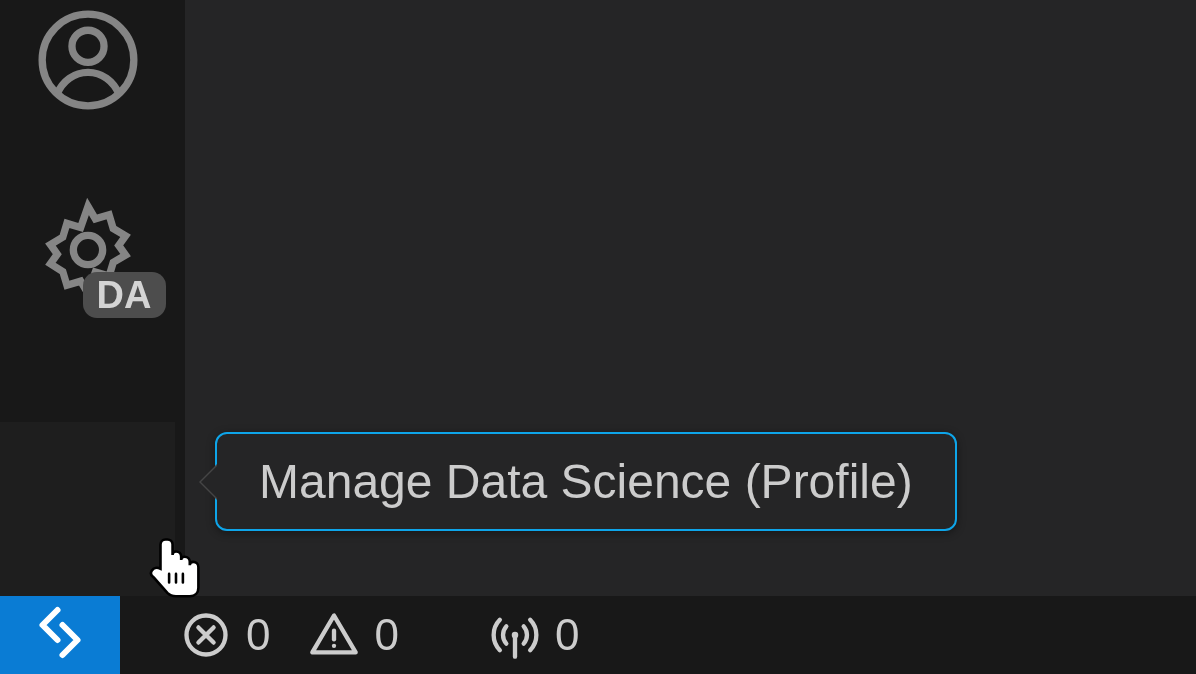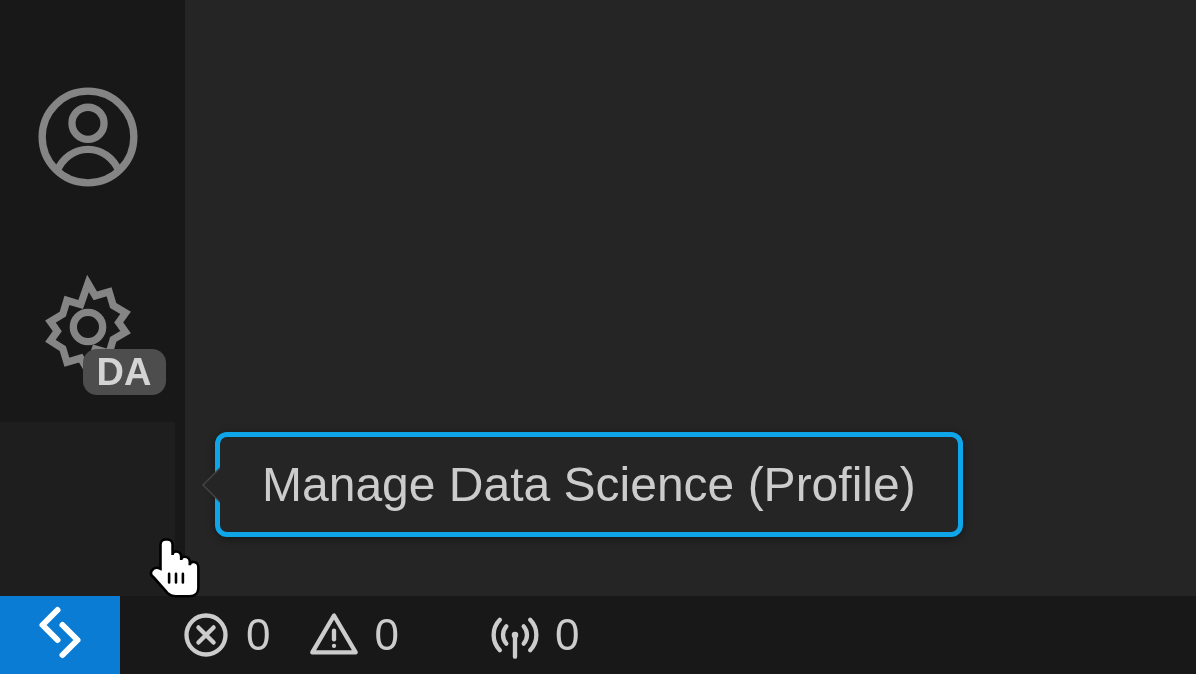--- a/index.html
+++ b/index.html
@@ -15,21 +15,20 @@
   .activity-bar {
     position: absolute;
     left: 0;
     top: 0;
     width: 175px;
     height: 422px;
     background: #181818;
     display: flex;
     flex-direction: column;
     align-items: center;
-    justify-content: flex-end;
     padding-bottom: 30px;
   }
 
   .activity-item {
     width: 120px;
     height: 120px;
     display: flex;
     align-items: center;
     justify-content: center;
     margin-bottom: 70px;
@@ -80,21 +79,21 @@
     height: 596px;
     background: #252526;
   }
 
   
   .tooltip {
     position: absolute;
     left: 215px;
     top: 432px;
     background: #252526;
-    border: 5px solid #0ea5e9;
+    border: 2px solid #0ea5e9;
     border-radius: 12px;
     padding: 20px 42px;
     font-size: 48px;
     color: #cccccc;
     white-space: nowrap;
     box-shadow: 0 2px 8px rgba(0,0,0,0.4);
   }
   .tooltip::before {
     content: "";
     position: absolute;

